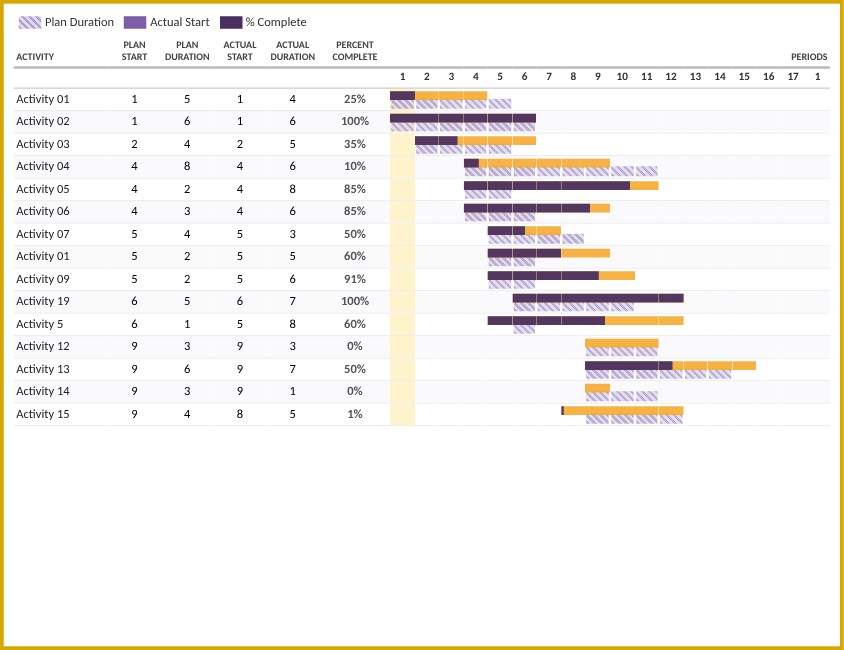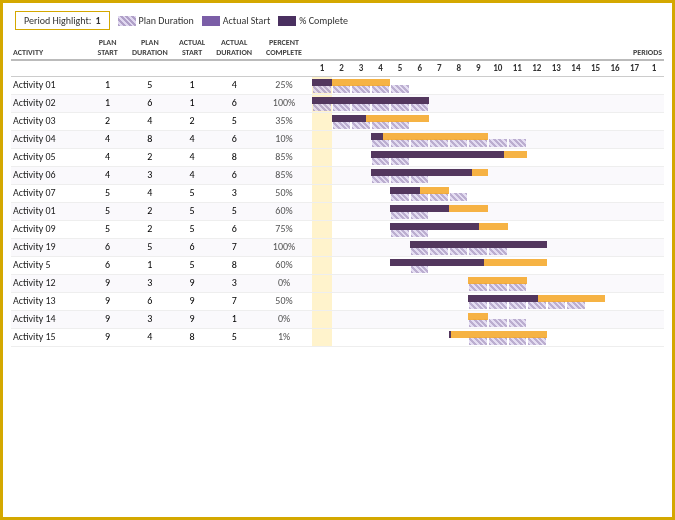--- a/index.html
+++ b/index.html
@@ -102,21 +102,21 @@
       border-bottom: 1px solid #eee;
       vertical-align: middle;
       line-height: 1.4;
     }
     .main-table td.activity-name {
       text-align: left;
       font-weight: 500;
       color: #222;
     }
     .main-table td.percent {
-      font-weight: normal;
+      font-weight: bold;
       color: #555;
     }
     .main-table tr:nth-child(even) td {
       background: #faf9fc;
     }
     .main-table tr:nth-child(odd) td {
       background: #fff;
     }
     .col-header-row th {
       background: #fff;
@@ -141,24 +141,20 @@
     }
     .highlighted-period {
       background: #fff3cc;
     }
   </style>
 </head>
 <body>
 
 <div class="header">
   <div class="legend-row">
-    <div class="period-highlight-box">
-      <span>Period Highlight:</span>
-      <span class="period-highlight-val">1</span>
-    </div>
     <div class="legend-item">
       <span class="legend-swatch swatch-plan"></span>
       <span>Plan Duration</span>
     </div>
     <div class="legend-item">
       <span class="legend-swatch swatch-actual"></span>
       <span>Actual Start</span>
     </div>
     <div class="legend-item">
       <span class="legend-swatch swatch-complete"></span>
@@ -561,21 +557,21 @@
           <td style="padding: 0px; width: 18px; min-width: 18px; max-width: 18px; height: 18px; position: relative; overflow: hidden; background: rgb(250, 249, 252);"></td>
           <td style="padding: 0px; width: 18px; min-width: 18px; max-width: 18px; height: 18px; position: relative; overflow: hidden; background: rgb(250, 249, 252);"></td>
           <td style="padding: 0px; width: 18px; min-width: 18px; max-width: 18px; height: 18px; position: relative; overflow: hidden; background: rgb(250, 249, 252);"></td>
         </tr>
         <tr>
           <td class="activity-name">Activity 09</td>
           <td>5</td>
           <td>2</td>
           <td>5</td>
           <td>6</td>
-          <td class="percent">75%</td>
+          <td class="percent">91%</td>
           <td style="padding: 0px; width: 18px; min-width: 18px; max-width: 18px; height: 18px; position: relative; overflow: hidden; background: rgb(255, 243, 204);"></td>
           <td style="padding: 0px; width: 18px; min-width: 18px; max-width: 18px; height: 18px; position: relative; overflow: hidden; background: rgb(255, 255, 255);"></td>
           <td style="padding: 0px; width: 18px; min-width: 18px; max-width: 18px; height: 18px; position: relative; overflow: hidden; background: rgb(255, 255, 255);"></td>
           <td style="padding: 0px; width: 18px; min-width: 18px; max-width: 18px; height: 18px; position: relative; overflow: hidden; background: rgb(255, 255, 255);"></td>
           <td style="padding: 0px; width: 18px; min-width: 18px; max-width: 18px; height: 18px; position: relative; overflow: hidden; background: rgb(255, 255, 255);">
             <div style="position: absolute; left: 1px; right: 1px; top: 8px; height: 8px; background: repeating-linear-gradient(45deg, rgb(176, 160, 200) 0px, rgb(176, 160, 200) 2px, rgb(224, 216, 240) 2px, rgb(224, 216, 240) 4px); opacity: 0.85;"></div>
             <div style="position: absolute; left: 0px; right: 0px; top: 2px; height: 7px; background: rgb(245, 166, 35); opacity: 0.85;"></div>
             <div style="position: absolute; left: 0px; right: 0px; top: 2px; height: 7px; background: rgb(74, 48, 96); opacity: 0.95;"></div>
           </td>
           <td style="padding: 0px; width: 18px; min-width: 18px; max-width: 18px; height: 18px; position: relative; overflow: hidden; background: rgb(255, 255, 255);">

